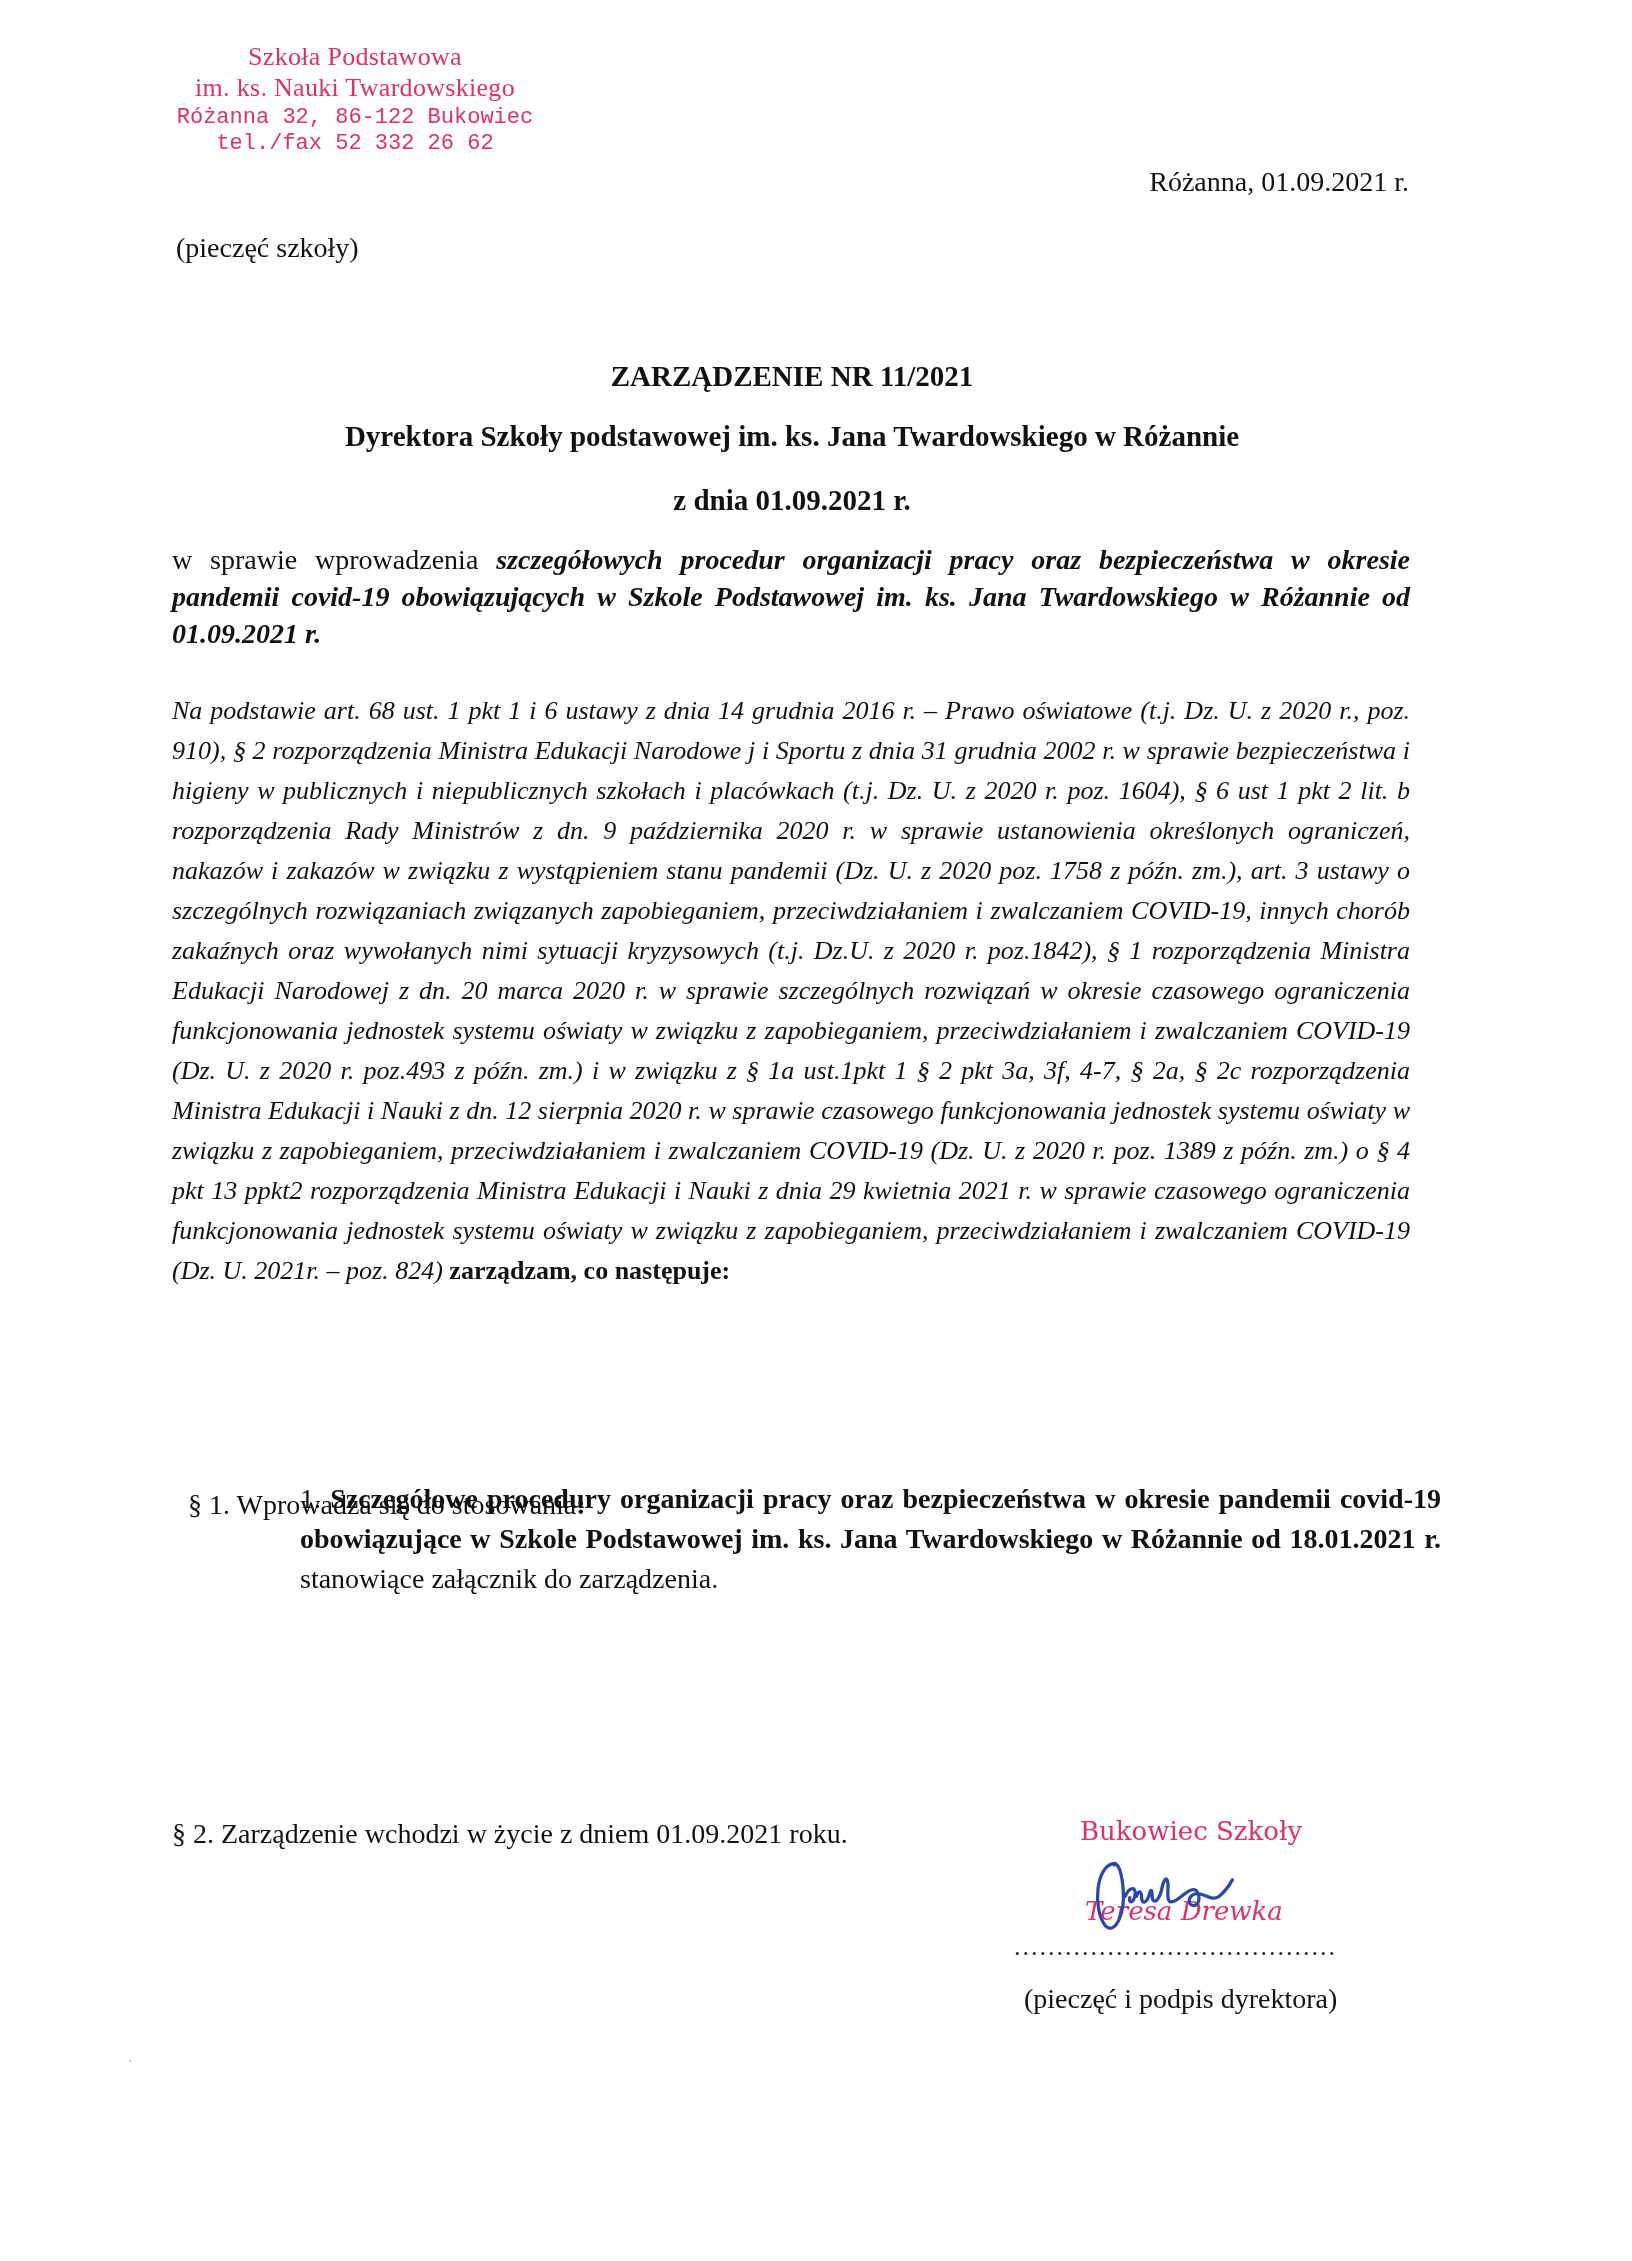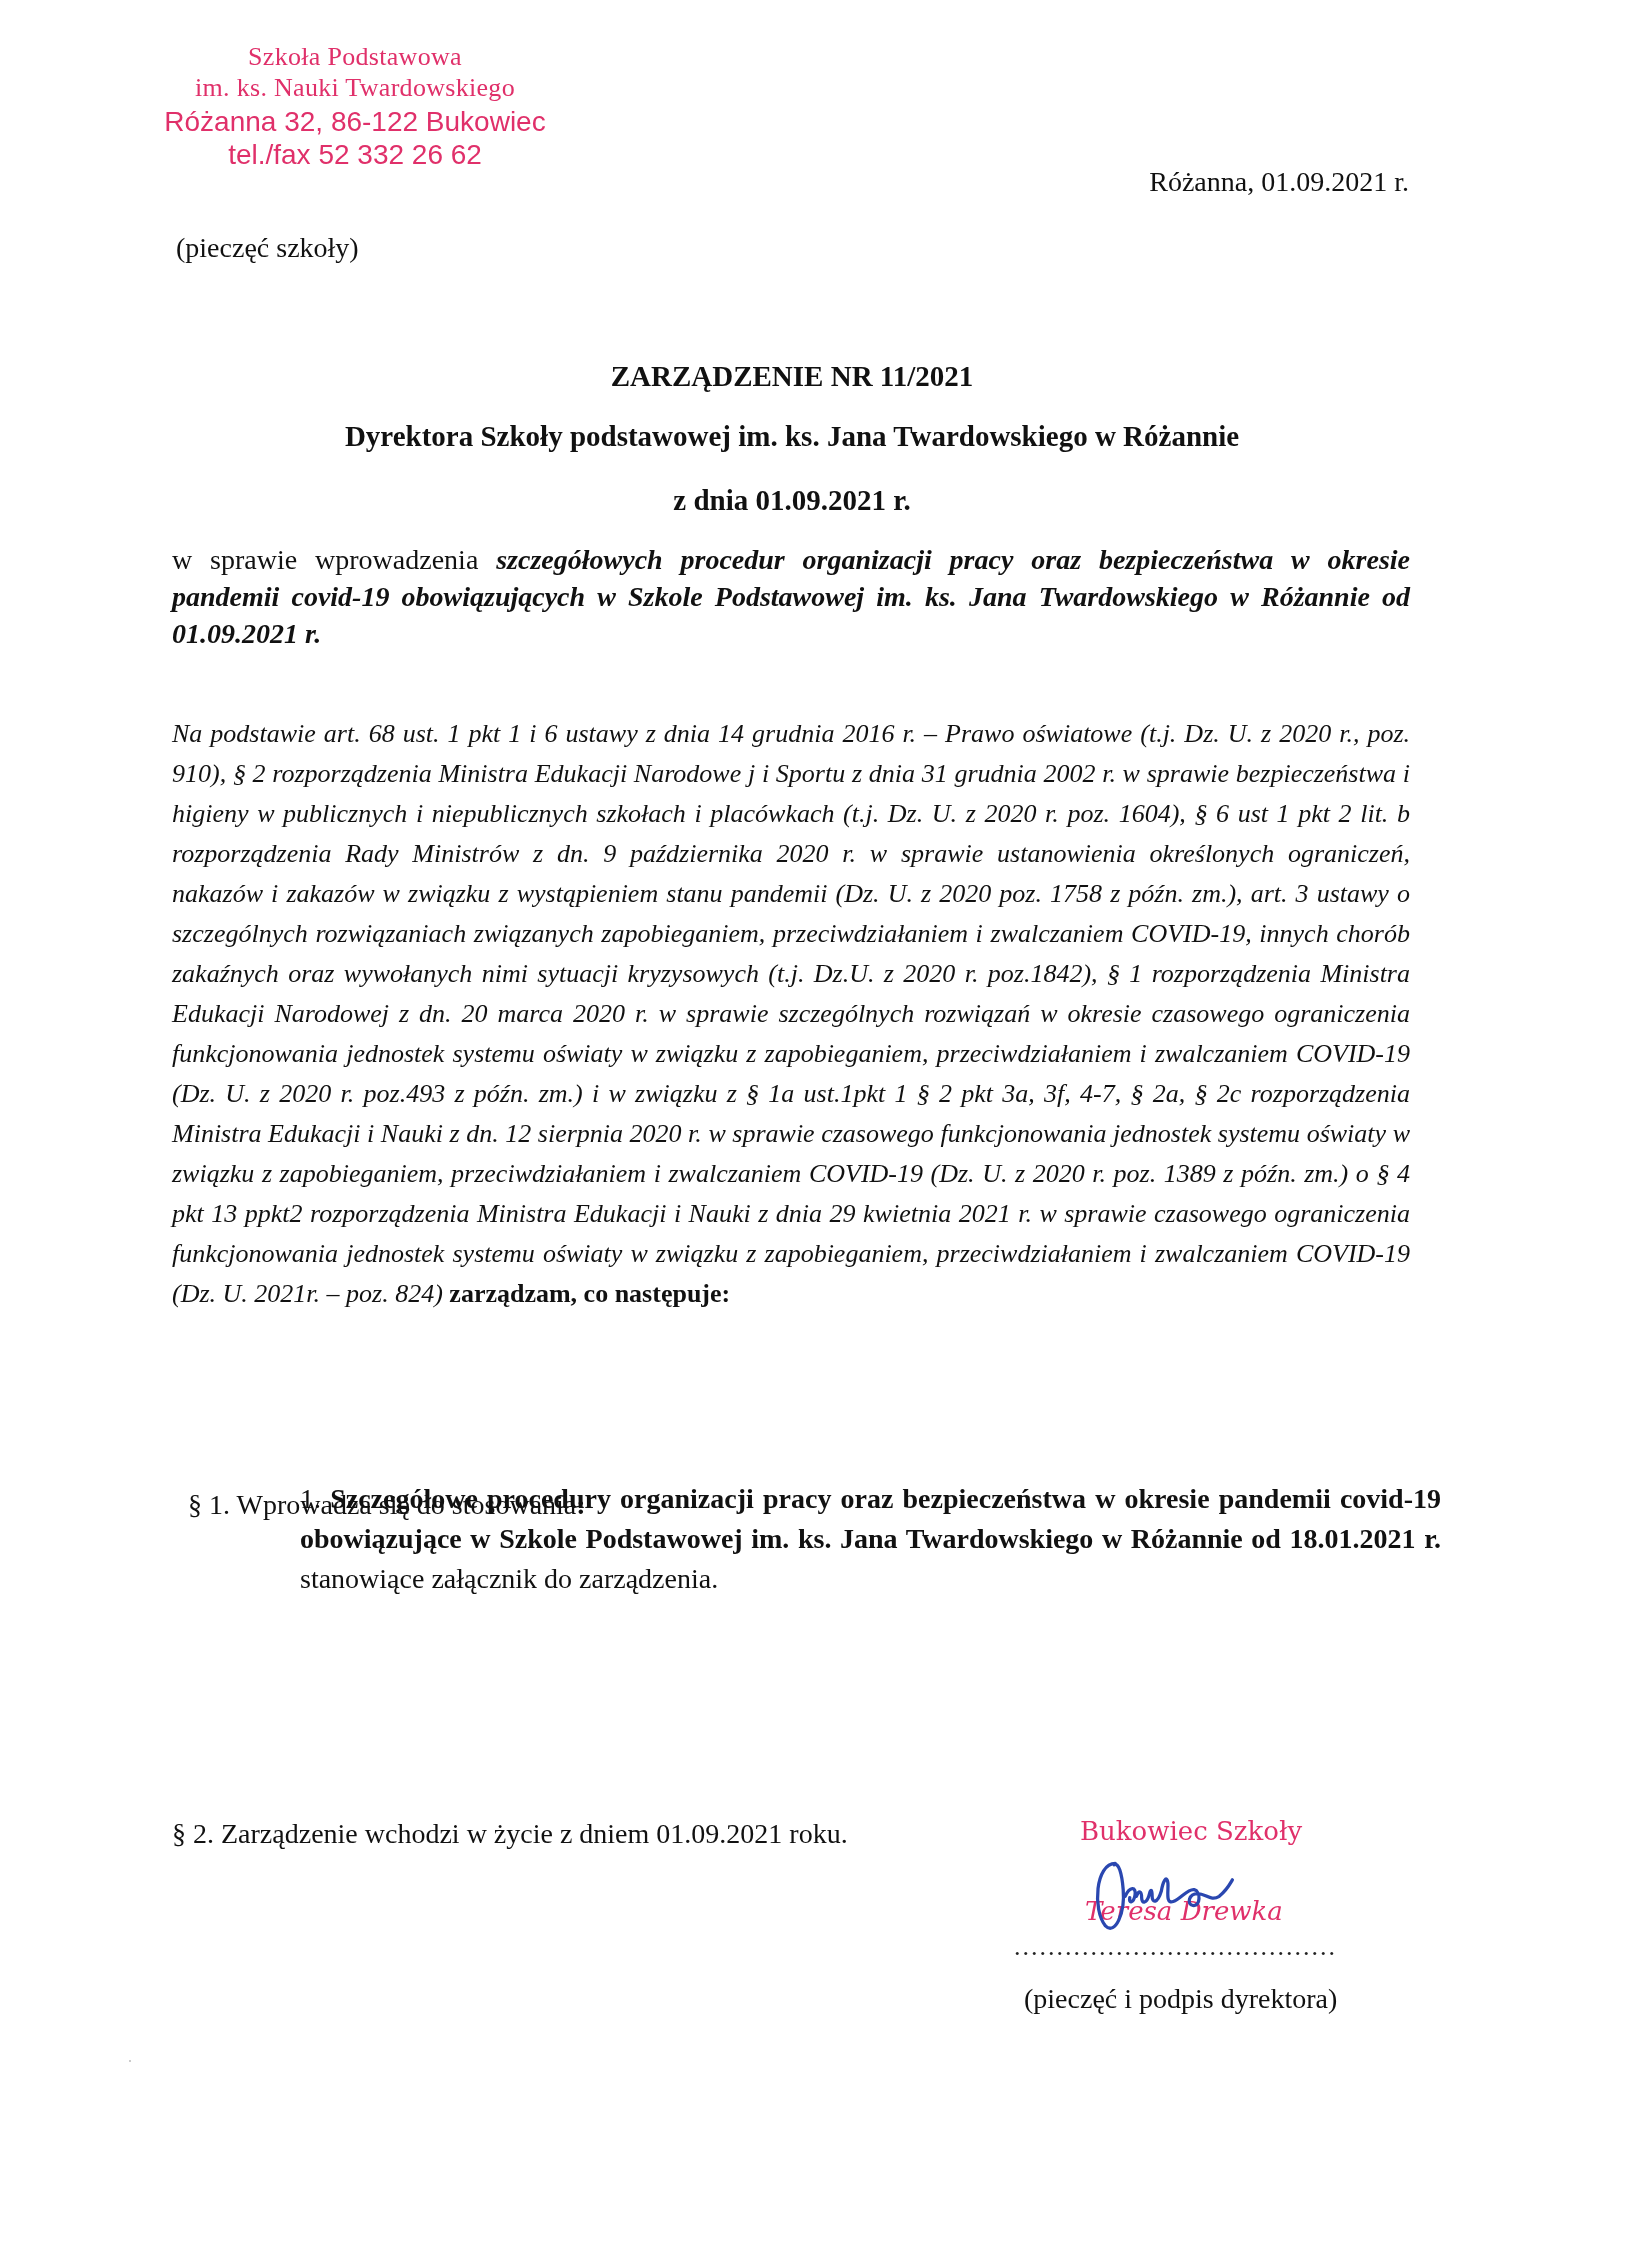--- a/index.html
+++ b/index.html
@@ -25,22 +25,22 @@
       text-align: center;
       color: #e0306a;
       line-height: 1.2;
     }
     .stamp .l1, .stamp .l2 {
       font-family: Liberation Serif, serif;
       font-size: 26px;
       letter-spacing: 0.3px;
     }
     .stamp .l3, .stamp .l4 {
-      font-family: Liberation Sans, sans-serif;
-      font-size: 28px;
+      font-family: Liberation Mono, monospace;
+      font-size: 22px;
     }
     .stamp .l3 { margin-top: 1.3px; }
 
     .place-date {
       right: 224px;
       top: 166px;
       font-size: 28px;
     }
     .stamp-caption {
       left: 176px;
@@ -70,21 +70,20 @@
     .subject em { font-weight: bold; font-style: italic; }
 
     .basis {
       left: 172px;
       width: 1238px;
       top: 691px;
       font-size: 26px;
       line-height: 40px;
       text-align: justify;
       font-style: italic;
-      margin-top: 23px;
     }
     .basis .decree {
       font-style: normal;
       font-weight: bold;
     }
 
     .para1 {
       left: 188px;
       top: 1489px;
       font-size: 28px;

